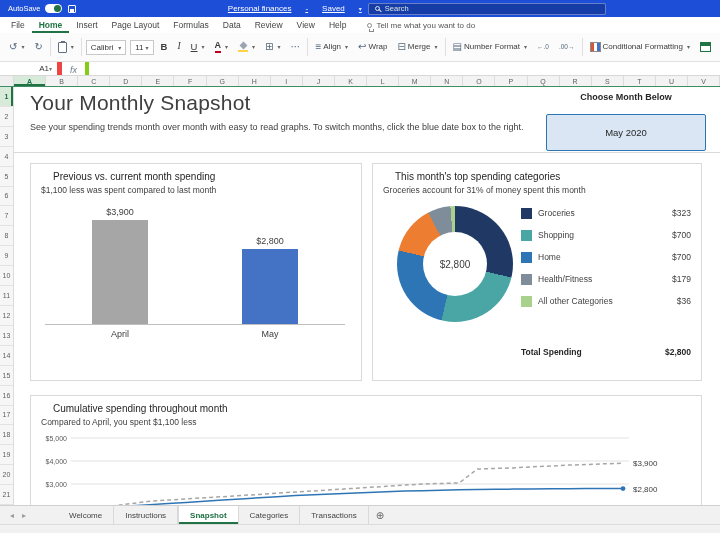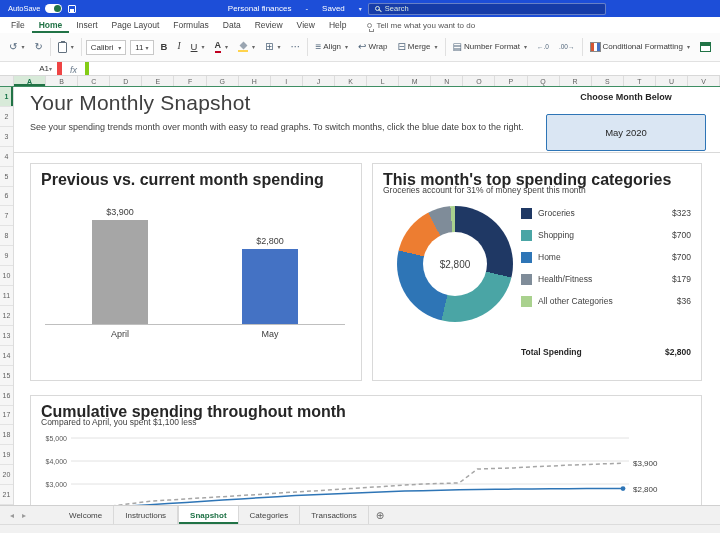--- a/index.html
+++ b/index.html
@@ -7,21 +7,21 @@
 .app{width:720px;height:533px;display:flex;flex-direction:column;font-size:9px;color:#333;}
 
 
 .titlebar{height:17px;background:#1d4ed8;display:flex;align-items:center;color:#fff;padding:0 8px;gap:6px;flex:0 0 auto;}
 .autosave{display:flex;align-items:center;gap:4px;font-size:7.5px;}
 .toggle{width:17px;height:9px;background:#fff;border-radius:5px;position:relative;}
 .toggle::after{content:"";position:absolute;right:1px;top:1px;width:7px;height:7px;border-radius:50%;background:#217346;}
 .icon-disk{width:8px;height:8px;border:1px solid #fff;border-radius:1px;position:relative;}
 .icon-disk::after{content:"";position:absolute;left:1px;bottom:0;width:4px;height:3px;background:#fff;}
 .tb-spacer1{flex:1.4;}.tb-spacer2{flex:1;}
-.doc-title{display:flex;align-items:center;gap:14px;font-size:8px;white-space:nowrap;}
+.doc-title{display:flex;align-items:center;gap:14px;font-size:8px;white-space:nowrap;text-decoration:underline;}
 .doc-title .dd2{font-size:6px;opacity:.85;}
 .searchbox{width:238px;height:12px;background:rgba(0,0,0,0.22);border:1px solid rgba(255,255,255,0.35);border-radius:2px;display:flex;align-items:center;gap:5px;padding:0 6px;color:#d9e8df;font-size:7.5px;}
 .icon-mag{width:5px;height:5px;border:1px solid #d9e8df;border-radius:50%;position:relative;flex:none;}
 .icon-mag::after{content:"";position:absolute;width:4px;height:1px;background:#d9e8df;transform:rotate(45deg);right:-3px;bottom:-1px;}
 
 
 .ribbontabs{height:16px;background:#fff;display:flex;align-items:stretch;padding-left:4px;flex:0 0 auto;}
 .rtab{display:flex;align-items:center;padding:0 7px;font-size:8.5px;color:#444;cursor:default;}
 .rtab.active{color:#217346;font-weight:bold;box-shadow:inset 0 -2px 0 #217346;}
 .tellme{display:flex;align-items:center;gap:4px;margin-left:14px;color:#555;font-size:8px;}
@@ -68,21 +68,21 @@
 .sheet{flex:1;position:relative;background:#fff;overflow:hidden;}
 .sheet-title{position:absolute;left:16px;top:4px;font-size:21px;color:#404040;letter-spacing:.2px;}
 .sheet-sub{position:absolute;left:16px;top:34px;width:516px;font-size:9px;line-height:1.4;color:#404040;}
 .choose-month{position:absolute;left:532px;top:5px;width:160px;text-align:center;font-weight:bold;font-size:9px;color:#262626;}
 .month-box{position:absolute;left:532px;top:27px;width:160px;height:37px;background:#dae6f3;border:1px solid #2e75b6;border-radius:2px;display:flex;align-items:center;justify-content:center;font-size:9.5px;color:#262626;}
 .hdr-divider{position:absolute;left:0;top:65px;width:706px;height:1px;background:#d9d9d9;}
 .card{position:absolute;background:#fff;border:1px solid #d9d9d9;}
 .card-bar{left:16px;top:76px;width:332px;height:218px;}
 .card-donut{left:358px;top:76px;width:330px;height:218px;}
 .card-line{left:16px;top:308px;width:672px;height:150px;}
-.card-title{position:absolute;left:10px;top:7px;font-size:16px;font-weight:bold;color:#262626;}
+.card-title{position:absolute;left:22px;top:7px;font-size:10px;font-weight:normal;color:#262626;}
 .card-sub{position:absolute;left:10px;top:21px;font-size:8.5px;color:#404040;}
 
 
 .bar-plot{position:absolute;left:14px;top:42px;width:300px;height:119px;border-bottom:1px solid #bfbfbf;display:flex;align-items:flex-end;}
 .bar-col{width:50%;display:flex;flex-direction:column;align-items:center;justify-content:flex-end;}
 .bar-val{font-size:9px;color:#404040;margin-bottom:3px;}
 .bar{width:56px;}
 .bar-cats{position:absolute;left:14px;top:165px;width:300px;display:flex;}
 .bar-cat{width:50%;text-align:center;font-size:9px;color:#404040;}
 
@@ -295,20 +295,21 @@
 
     <div class="sheet">
       <div class="sheet-title">Your Monthly Snapshot</div>
       <div class="sheet-sub">See your spending trends month over month with easy to read graphs. To switch months, click the blue date box to the right.</div>
       <div class="choose-month">Choose Month Below</div>
       <div class="month-box">May 2020</div>
       <div class="hdr-divider"></div>
 
       <div class="card card-bar">
         <div class="card-title">Previous vs. current month spending</div>
+        <div class="card-sub">$1,100 less was spent compared to last month</div>
         <div class="bar-plot">
             <div class="bar-col">
               <div class="bar-val">$3,900</div>
               <div class="bar" style="height: 104px; background: rgb(166, 166, 166);"></div>
             </div>
             <div class="bar-col">
               <div class="bar-val">$2,800</div>
               <div class="bar" style="height: 75px; background: rgb(68, 114, 196);"></div>
             </div>
           </div>

